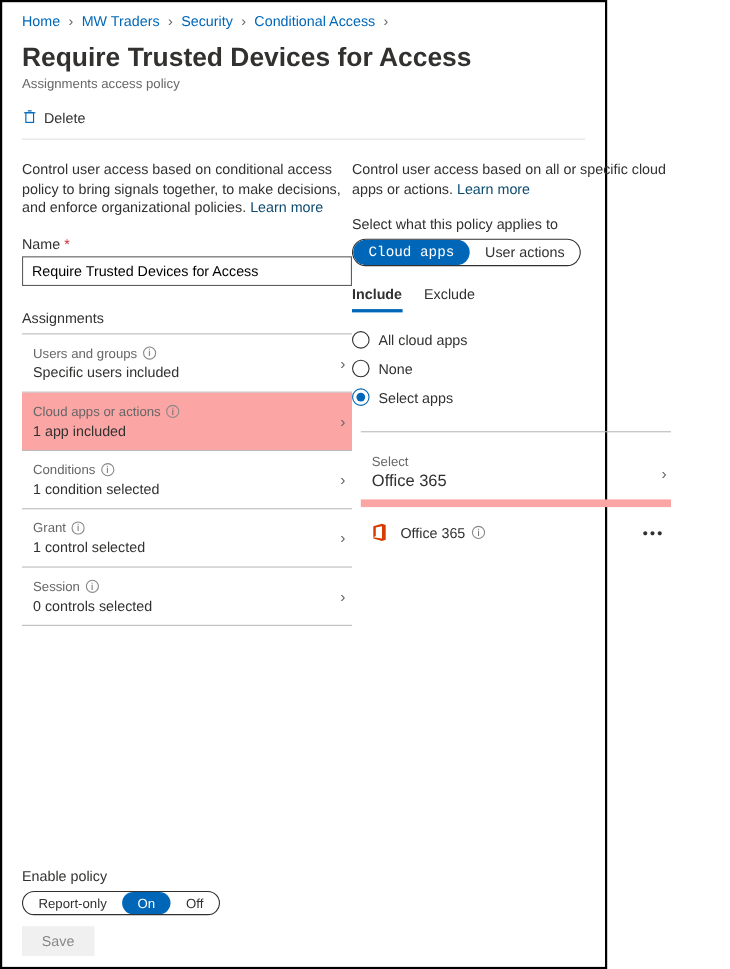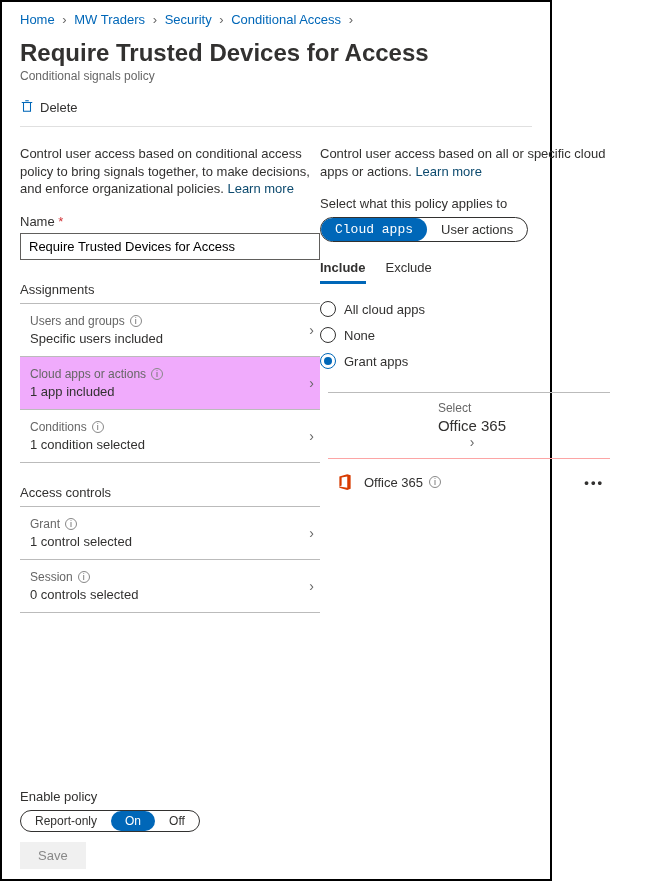--- a/index.html
+++ b/index.html
@@ -86,21 +86,21 @@
     border-bottom: 1px solid #bbb;
   }
   .row {
     border-bottom: 1px solid #bbb;
     padding: 10px 6px 10px 10px;
     display: flex;
     align-items: center;
     justify-content: space-between;
     cursor: pointer;
   }
-  .row.selected { background: #f0abfc; }
+  .row.selected { background: #fca5a5; }
   .row-main { flex: 1; }
   .row-label {
     font-size: 12px;
     color: #666;
     display: flex;
     align-items: center;
     gap: 5px;
   }
   .row-value {
     font-size: 13px;
@@ -171,28 +171,27 @@
   }
   .radio.checked { border-color: #0067b8; }
   .radio.checked::after {
     content: "";
     width: 8px; height: 8px;
     background: #0067b8;
     border-radius: 50%;
   }
   .select-row {
     border-top: 1px solid #bbb;
-    border-bottom: 1px solid #fca5a5;
-    padding: 8px 4px 8px 10px;
+    border-bottom: 7px solid #fca5a5;
+    padding: 20px 4px 8px 10px;
     display: flex;
     align-items: center;
     justify-content: space-between;
     margin-left: 8px;
     cursor: pointer;
-    flex-direction: column;
   }
   .select-main .select-label { font-size: 12px; color: #666; }
   .select-main .select-value { font-size: 15px; color: #323130; margin-top: 2px; }
   .app-row {
     display: flex;
     align-items: center;
     gap: 10px;
     padding: 14px 6px 6px 16px;
     font-size: 13px;
   }
@@ -244,21 +243,21 @@
       <span class="sep">›</span>
       <a href="#">MW Traders</a>
       <span class="sep">›</span>
       <a href="#">Security</a>
       <span class="sep">›</span>
       <a href="#">Conditional Access</a>
       <span class="sep">›</span>
     </div>
 
     <h1 class="title">Require Trusted Devices for Access</h1>
-    <div class="subtitle">Conditional signals policy</div>
+    <div class="subtitle">Assignments access policy</div>
 
     <div class="toolbar">
       <span class="delete-btn">
         <span class="trash-icon">
           <svg width="14" height="14" viewBox="0 0 16 16" fill="none" stroke="#0067b8" stroke-width="1.2">
             <rect x="4" y="4" width="8" height="10"></rect>
             <line x1="2" y1="4" x2="14" y2="4"></line>
             <line x1="6" y1="2" x2="10" y2="2"></line>
           </svg>
         </span>
@@ -306,21 +305,20 @@
           <div class="row-main">
             <div class="row-label">
               <span>Conditions</span>
               <span class="info-icon">i</span>
             </div>
             <div class="row-value">1 condition selected</div>
           </div>
           <span class="chev">›</span>
         </div>
 
-        <div class="section-head">Access controls</div>
 
         <div class="row">
           <div class="row-main">
             <div class="row-label">
               <span>Grant</span>
               <span class="info-icon">i</span>
             </div>
             <div class="row-value">1 control selected</div>
           </div>
           <span class="chev">›</span>
@@ -358,21 +356,21 @@
           <div class="radio-item">
             <span class="radio"></span>
             <span>All cloud apps</span>
           </div>
           <div class="radio-item">
             <span class="radio"></span>
             <span>None</span>
           </div>
           <div class="radio-item">
             <span class="radio checked"></span>
-            <span>Grant apps</span>
+            <span>Select apps</span>
           </div>
         </div>
 
         <div class="select-row">
           <div class="select-main">
             <div class="select-label">Select</div>
             <div class="select-value">Office 365</div>
           </div>
           <span class="chev">›</span>
         </div>

